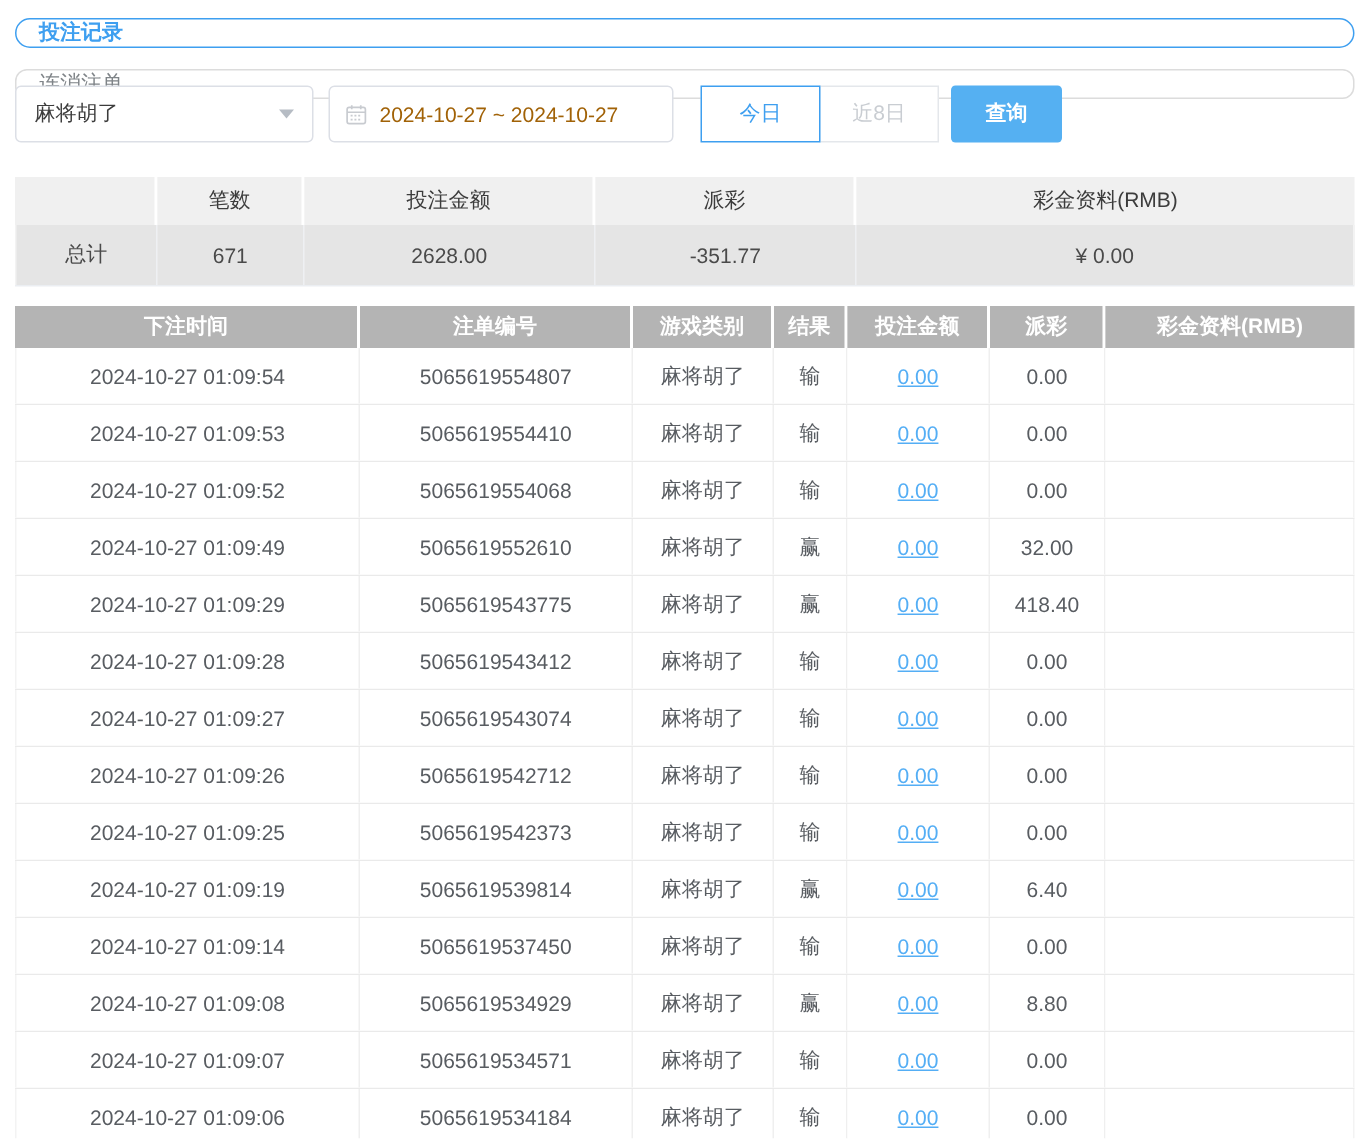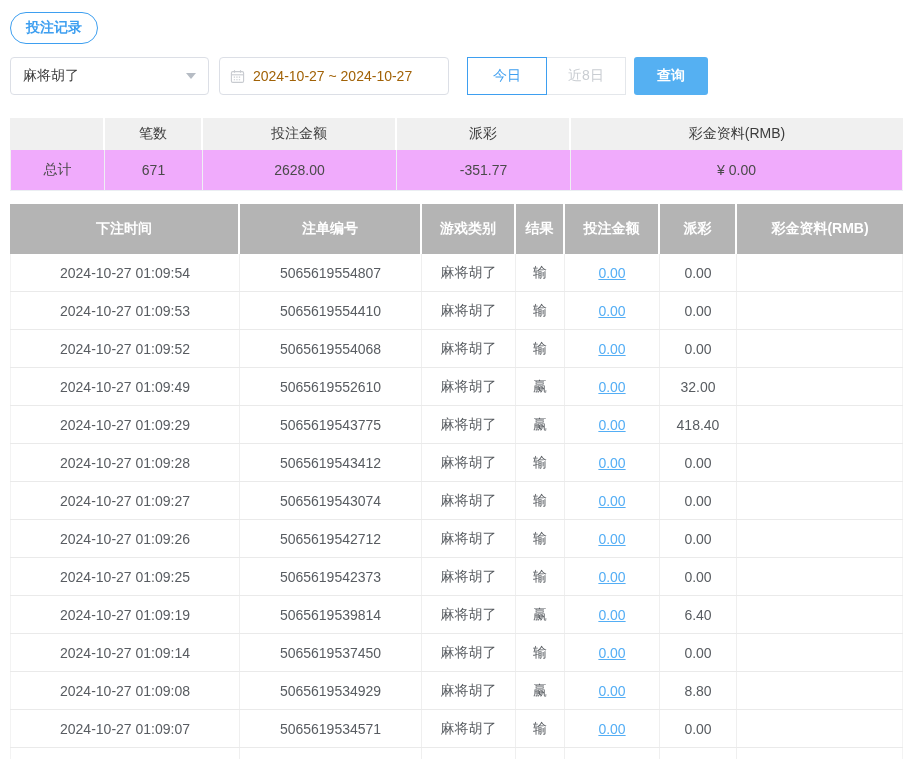--- a/index.html
+++ b/index.html
@@ -3,21 +3,21 @@
 <meta charset="utf-8">
 <style>
   * { margin:0; padding:0; box-sizing:border-box; }
   html,body { background:#fff; }
   .page {
     width:910px; height:759px; overflow:hidden; position:relative;
     background:#fff; font-family:"Liberation Sans", sans-serif;
     padding:12px 7px 0 10px;
   }
   
-  .tabs-row { display:flex; gap:14px; height:32px; }
+  .tabs-row { display:flex; gap:14px; height:32px;flex-direction:column; }
   .tab {
     height:32px; padding:0 15px; display:flex; align-items:center;
     font-size:14px; background:#fff; cursor:pointer; white-space:nowrap;
   }
   .tab.active {
     color:#3e9ff0; border:1px solid #3e9ff0; border-radius:16px; font-weight:bold;
   }
   .tab.inactive {
     color:#7f8488; border:1px solid #dcdcdc; border-radius:8px;
   }
@@ -56,28 +56,28 @@
     background:#f0f0f0; border-right:2px solid #fff; display:flex;
     align-items:center; justify-content:center; font-size:14px; color:#3c3c3c;
   }
   .summary-head .cell:last-child { border-right:none; }
   .summary-body {
     display:grid; grid-template-columns:95px 98px 194px 174px 1fr; height:41px;
     border-bottom:1px solid #ebeef2;
   }
   .summary-body .cell {
     display:flex; align-items:center; justify-content:center; font-size:14px;
-    color:#4a4a4a; border-right:1px solid #eef0f3; background:#f0abfc;
+    color:#4a4a4a; border-right:1px solid #eef0f3; background:#e5e5e5;
   }
   .summary-body .cell:first-child { border-left:1px solid #f3f3f3; }
   .summary-body .cell:last-child { border-right:1px solid #f3f3f3; }
   .neg { color:#f56c6c; }
   
   .bet-table { margin-top:13px; width:893px; }
-  .bt-head { display:grid; grid-template-columns:230px 182px 94px 49px 95px 77px 1fr; height:50px; }
+  .bt-head { display:grid; grid-template-columns:230px 182px 94px 49px 95px 77px 1fr; height:28px; }
   .bt-head .cell {
     background:#b4b4b4; color:#fff; font-weight:bold; font-size:14px;
     border-right:2px solid #fff; display:flex; align-items:center; justify-content:center;
   }
   .bt-head .cell:last-child { border-right:none; }
   .bt-row {
     display:grid; grid-template-columns:230px 182px 94px 49px 95px 77px 1fr; height:38px;
     border-bottom:1px solid #eaeaea;
   }
   .bt-row .cell {
@@ -90,20 +90,21 @@
   
   .cal-icon { width:15px; height:15px; flex:0 0 auto; }
 </style>
 </head>
 <body>
 
 <div class="page">
 
   <div class="tabs-row">
     <div class="tab active">投注记录</div>
+    <div class="tab inactive">连消注单</div>
   </div>
 
   <div class="filter-row">
     <div class="select-box">
       <span>麻将胡了</span>
       <span class="caret"></span>
     </div>
 
     <div class="date-box">
       <svg class="cal-icon" viewBox="0 0 16 16" fill="none" stroke="#c8cbd0" stroke-width="1.2">

